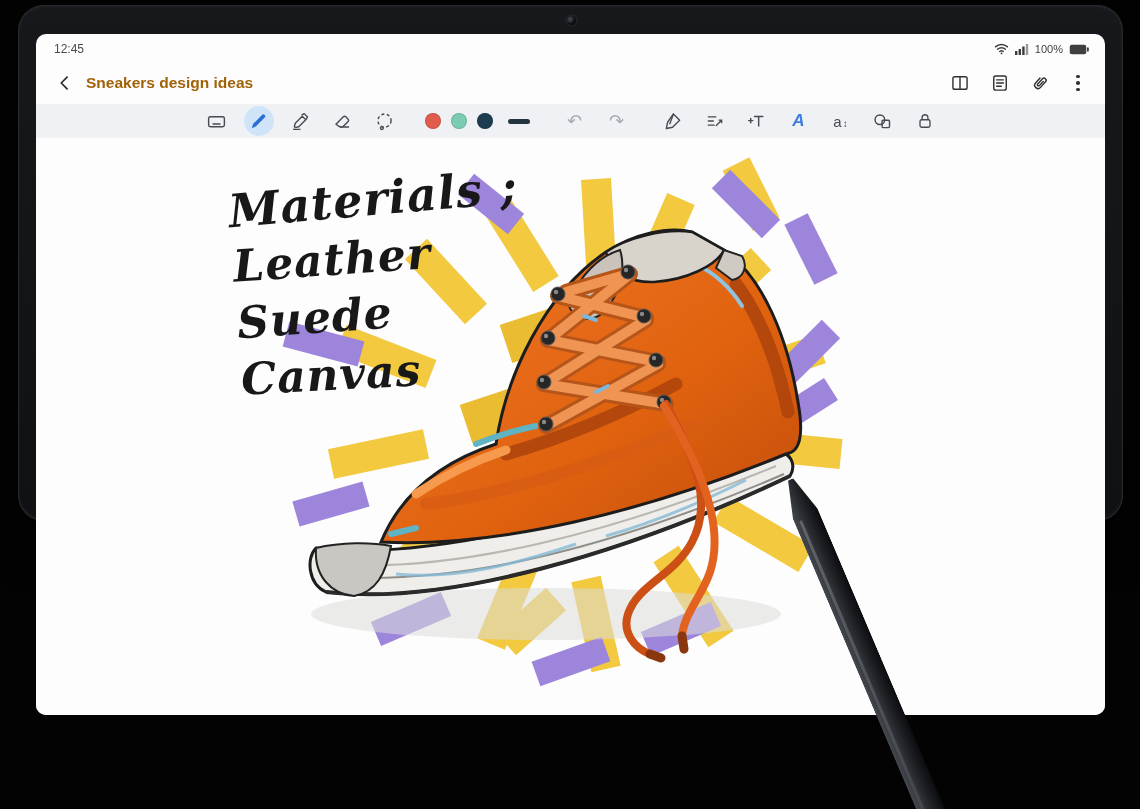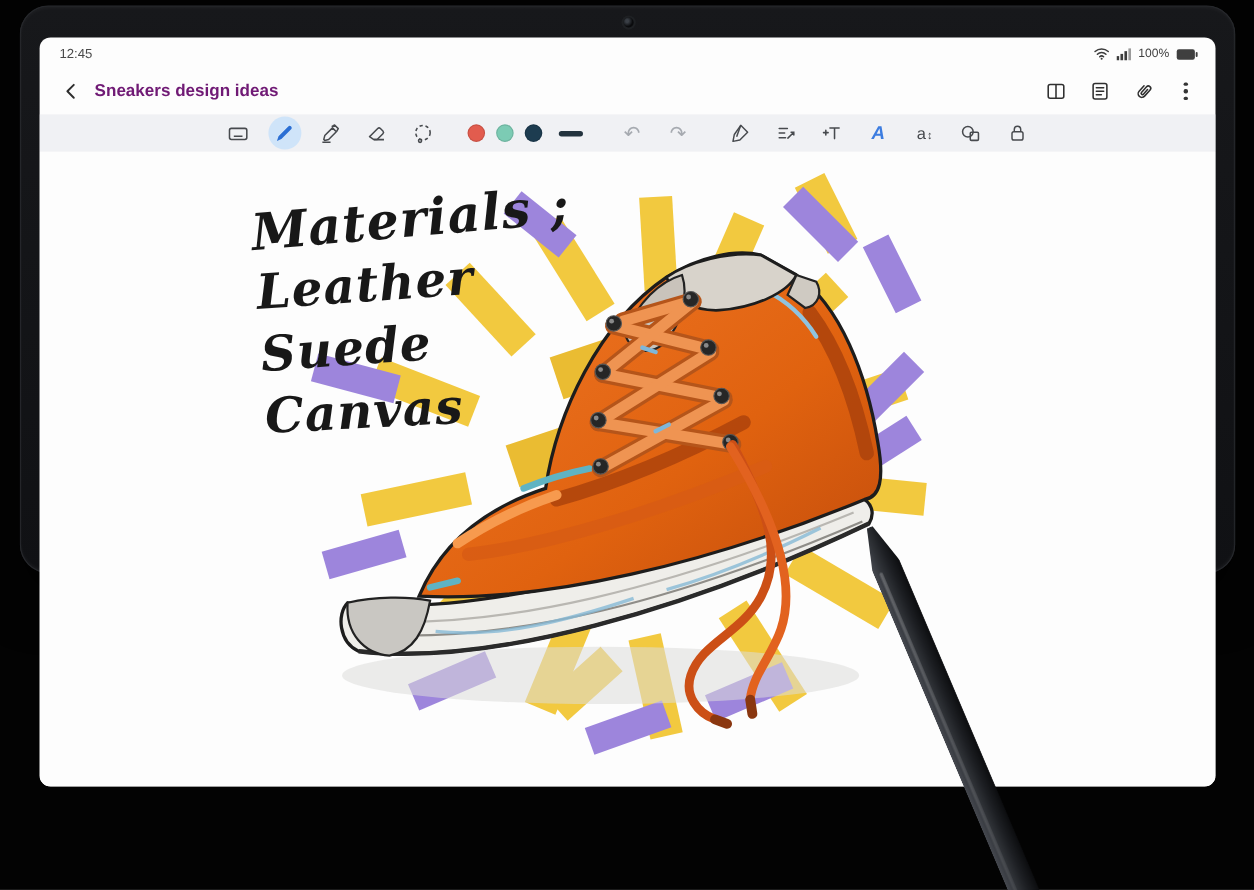--- a/index.html
+++ b/index.html
@@ -31,21 +31,21 @@
     padding:2px 16px 0 18px;font-size:12px;color:#4a4a4a;flex:0 0 auto;
   }
   .status-right{display:flex;align-items:center;gap:6px;color:#3f3f3f;}
   .status-right svg{display:block;}
   .battery-text{font-size:11px;color:#3f3f3f;}
   
   .appbar{
     height:42px;display:flex;align-items:center;padding:0 14px 0 12px;flex:0 0 auto;
   }
   .back-btn{width:34px;height:34px;display:flex;align-items:center;justify-content:center;cursor:pointer;}
-  .note-title{font-size:15.5px;font-weight:700;color:#701a75;margin-left:4px;}
+  .note-title{font-size:15.5px;font-weight:700;color:#a16207;margin-left:4px;}
   .appbar-actions{margin-left:auto;display:flex;align-items:center;gap:10px;}
   .abtn{width:30px;height:30px;display:flex;align-items:center;justify-content:center;border-radius:6px;}
   .kebab{display:flex;flex-direction:column;gap:3px;align-items:center;justify-content:center;width:26px;height:30px;}
   .kebab i{width:3.5px;height:3.5px;border-radius:50%;background:#353535;display:block;}
   
   .toolbar{
     height:34px;background:#f0f1f4;display:flex;align-items:center;justify-content:center;
     flex:0 0 auto;
   }
   .tgroup{display:flex;align-items:center;}

